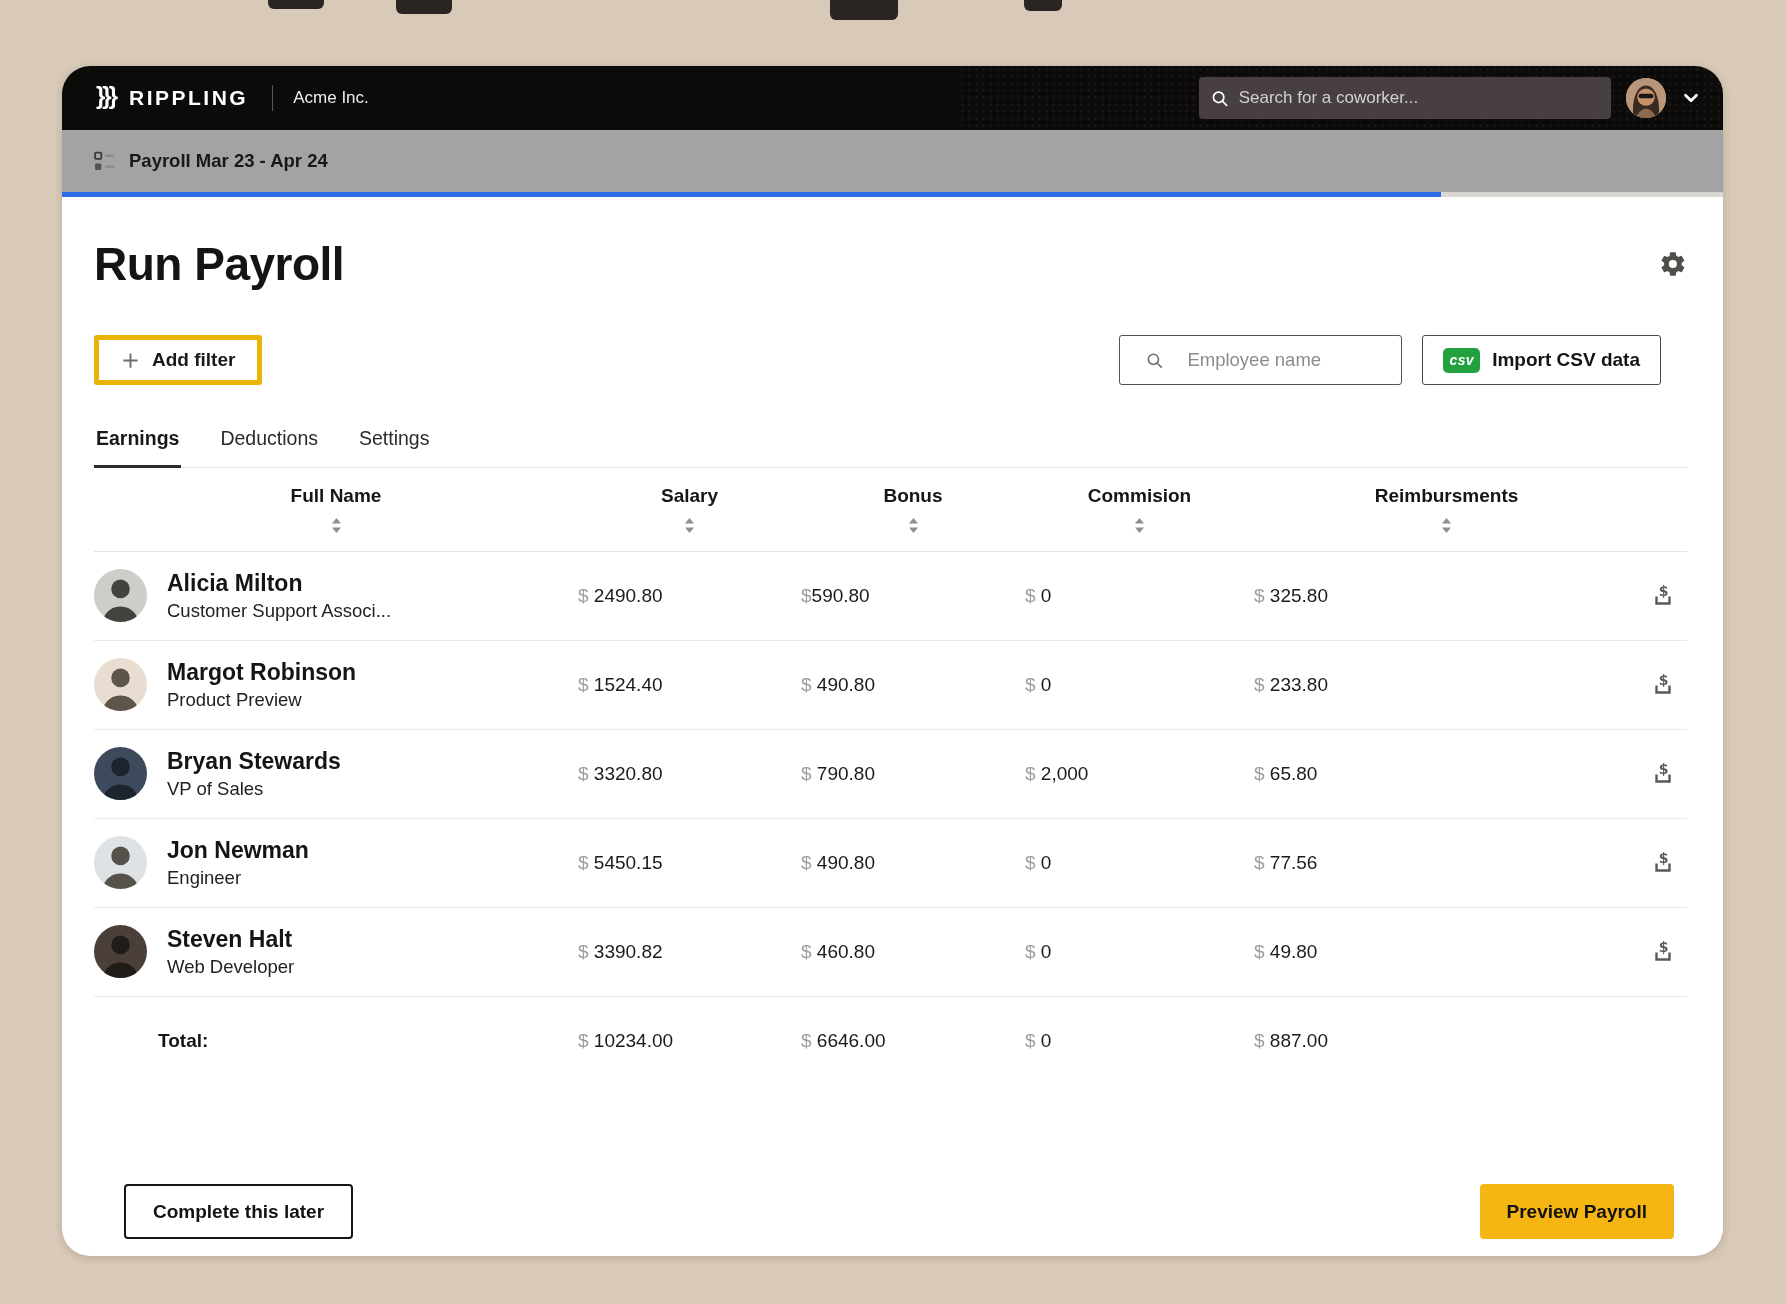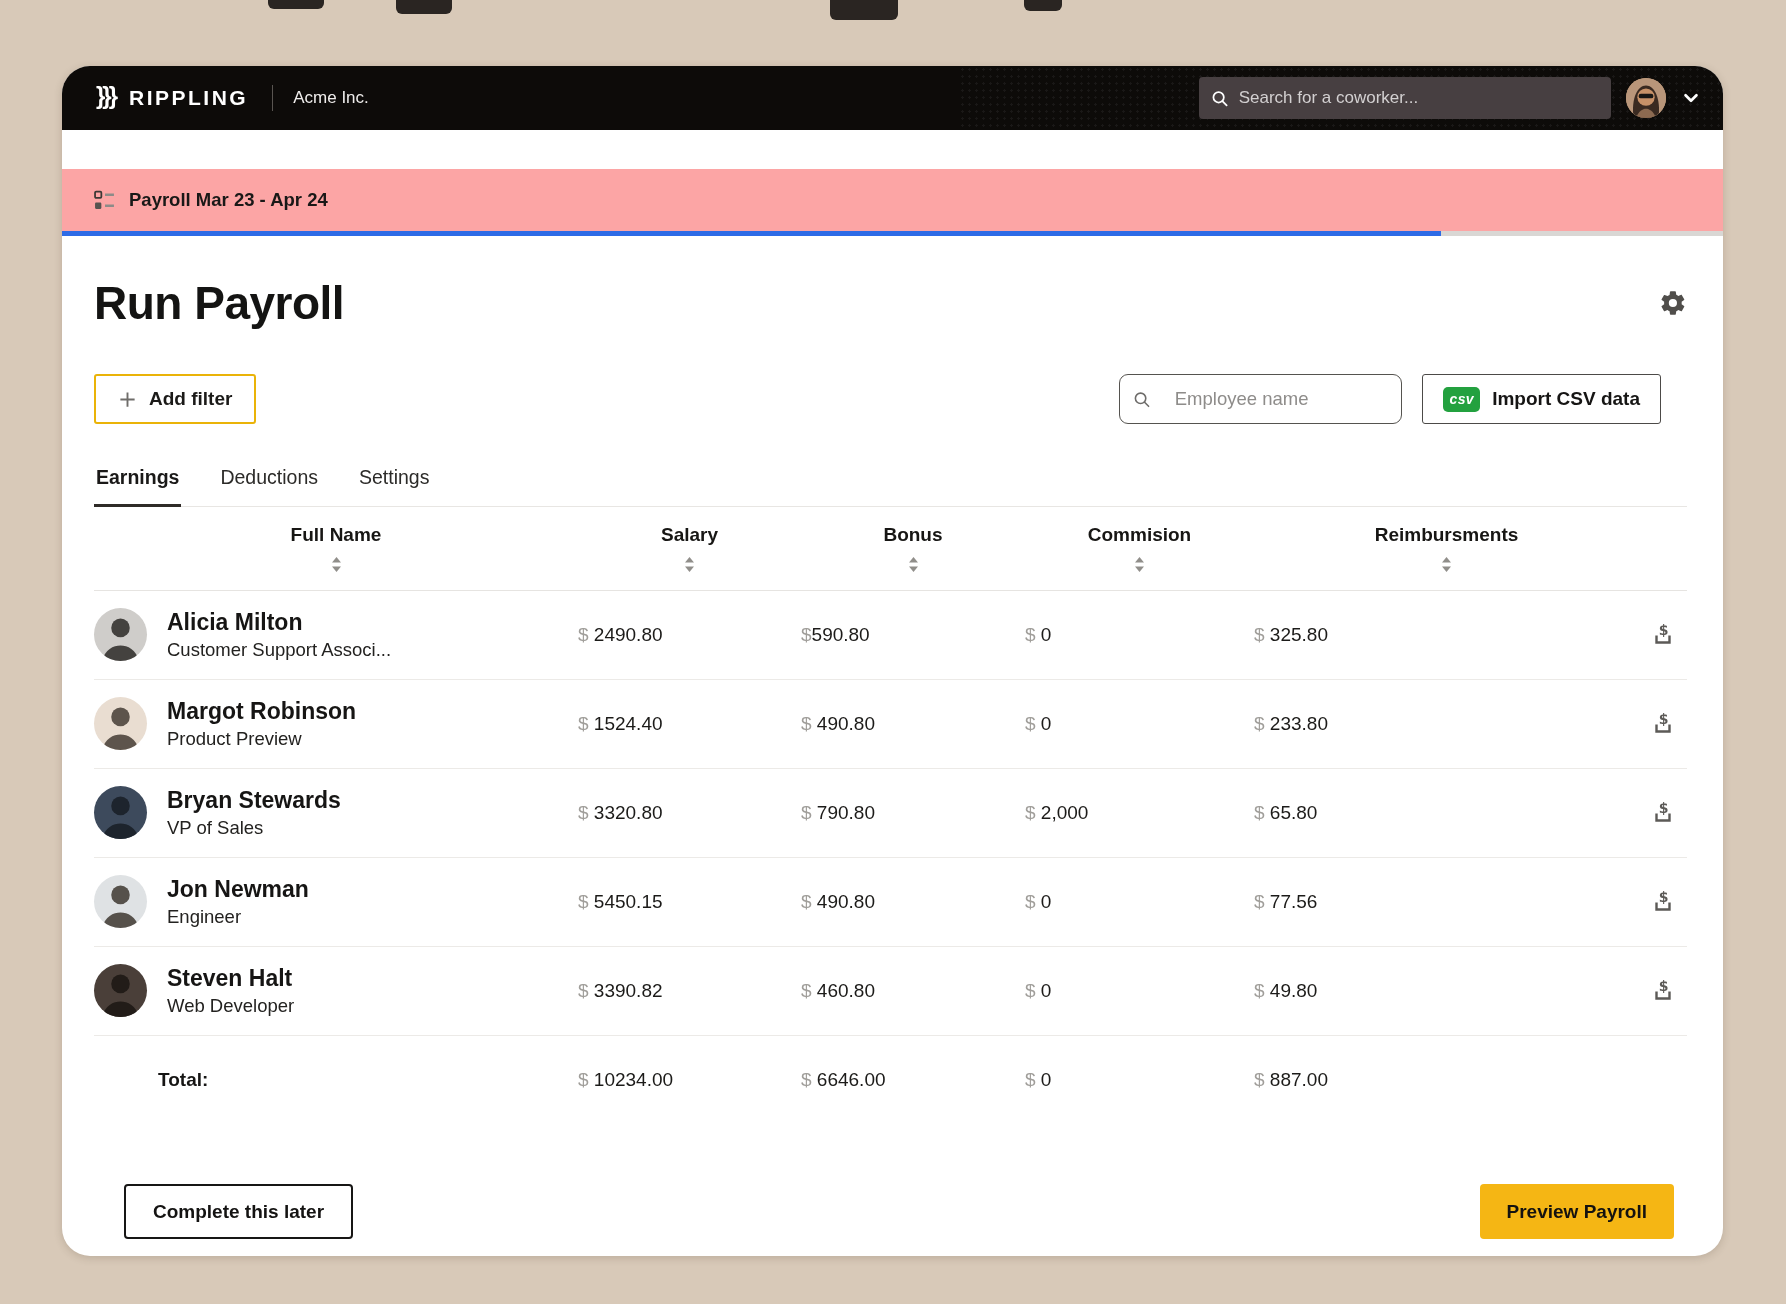--- a/index.html
+++ b/index.html
@@ -29,41 +29,41 @@
   .topbar-right { display:flex; align-items:center; gap:15px; z-index:1; }
   .coworker-search { width:412px; height:42px; background:#473f41; border-radius:4px;
                      display:flex; align-items:center; padding:0 12px; gap:10px; }
   .coworker-search input { background:transparent; border:none; outline:none; color:#e8e6e6;
                      font-size:17px; width:100%; font-family:inherit; }
   .coworker-search input::placeholder { color:#d3d0d1; opacity:1; }
   .avatar-top { width:40px; height:40px; border-radius:50%; overflow:hidden; background:#caa07b; flex:none; }
 
   
   .breadcrumb-row { height:62px; display:flex; align-items:center; gap:14px;
-                    padding:0 32px; background:#fca5a5; flex:none;margin-top:39px; }
+                    padding:0 32px; background:#a3a3a3; flex:none; }
   .breadcrumb-label { font-weight:700; font-size:18.5px; color:#191817; }
 
   
   .progress { height:5px; background:#d9d7d4; flex:none; }
   .progress-fill { height:100%; background:#2e6be6; }
 
   
   .content { flex:1; padding:0 36px 0 32px; display:flex; flex-direction:column; }
   .title-row { margin-top:40px; display:flex; align-items:center; justify-content:space-between; }
   .page-title { font-size:46px; font-weight:700; color:#141413; letter-spacing:-.5px; }
 
   .toolbar { margin-top:44px; display:flex; align-items:center; justify-content:space-between;
              padding-right:26px; }
   .btn { display:flex; align-items:center; gap:12px; background:#fff; cursor:pointer;
          font-family:inherit; }
-  .add-filter { height:50px; padding:0 22px; border:2px solid #eab308; border-radius:3px; }
+  .add-filter { height:50px; padding:0 22px; border:5px solid #eab308; border-radius:3px; }
   .add-filter span { font-size:19px; font-weight:700; color:#1b1a18; }
   .toolbar-right { display:flex; align-items:center; gap:20px; }
-  .emp-search { width:283px; height:50px; border:1.5px solid #55534f; border-radius:9px;
-                display:flex; align-items:center; gap:24px; padding:0 13px; }
+  .emp-search { width:283px; height:50px; border:1.5px solid #55534f; border-radius:3px;
+                display:flex; align-items:center; gap:24px; padding:0 26px; }
   .emp-search input { border:none; outline:none; font-size:18.5px; width:100%; font-family:inherit; color:#1b1a18; }
   .emp-search input::placeholder { color:#8e8c8a; opacity:1; }
   .import-btn { height:50px; padding:0 20px; border:1.5px solid #4c4a48; border-radius:3px; }
   .csv-badge { width:37px; height:25px; background:#23a13f; border-radius:5px; color:#fff;
                font-size:14px; font-weight:700; display:flex; align-items:center;
                justify-content:center; letter-spacing:.3px;font-style:italic; }
   .import-btn .lbl { font-size:19px; font-weight:700; color:#161514; }
 
   
   .tabs { margin-top:42px; display:flex; gap:37px; border-bottom:1px solid #e8e6e3; }

